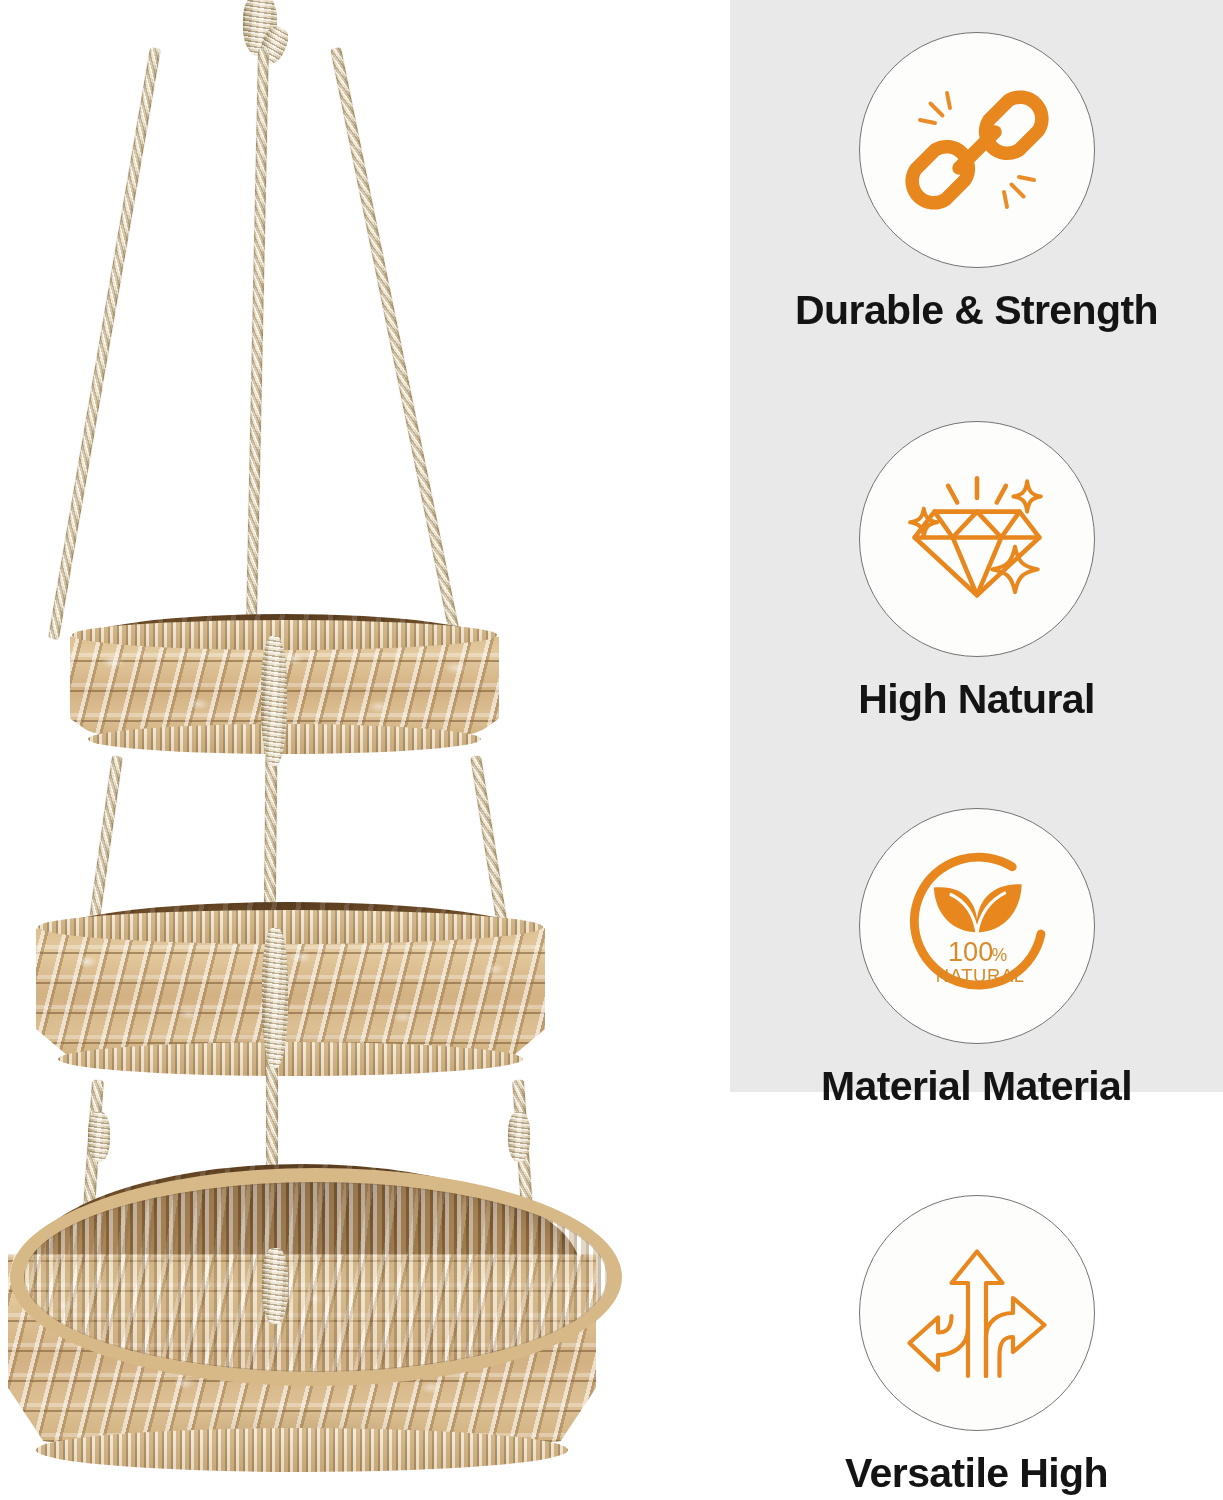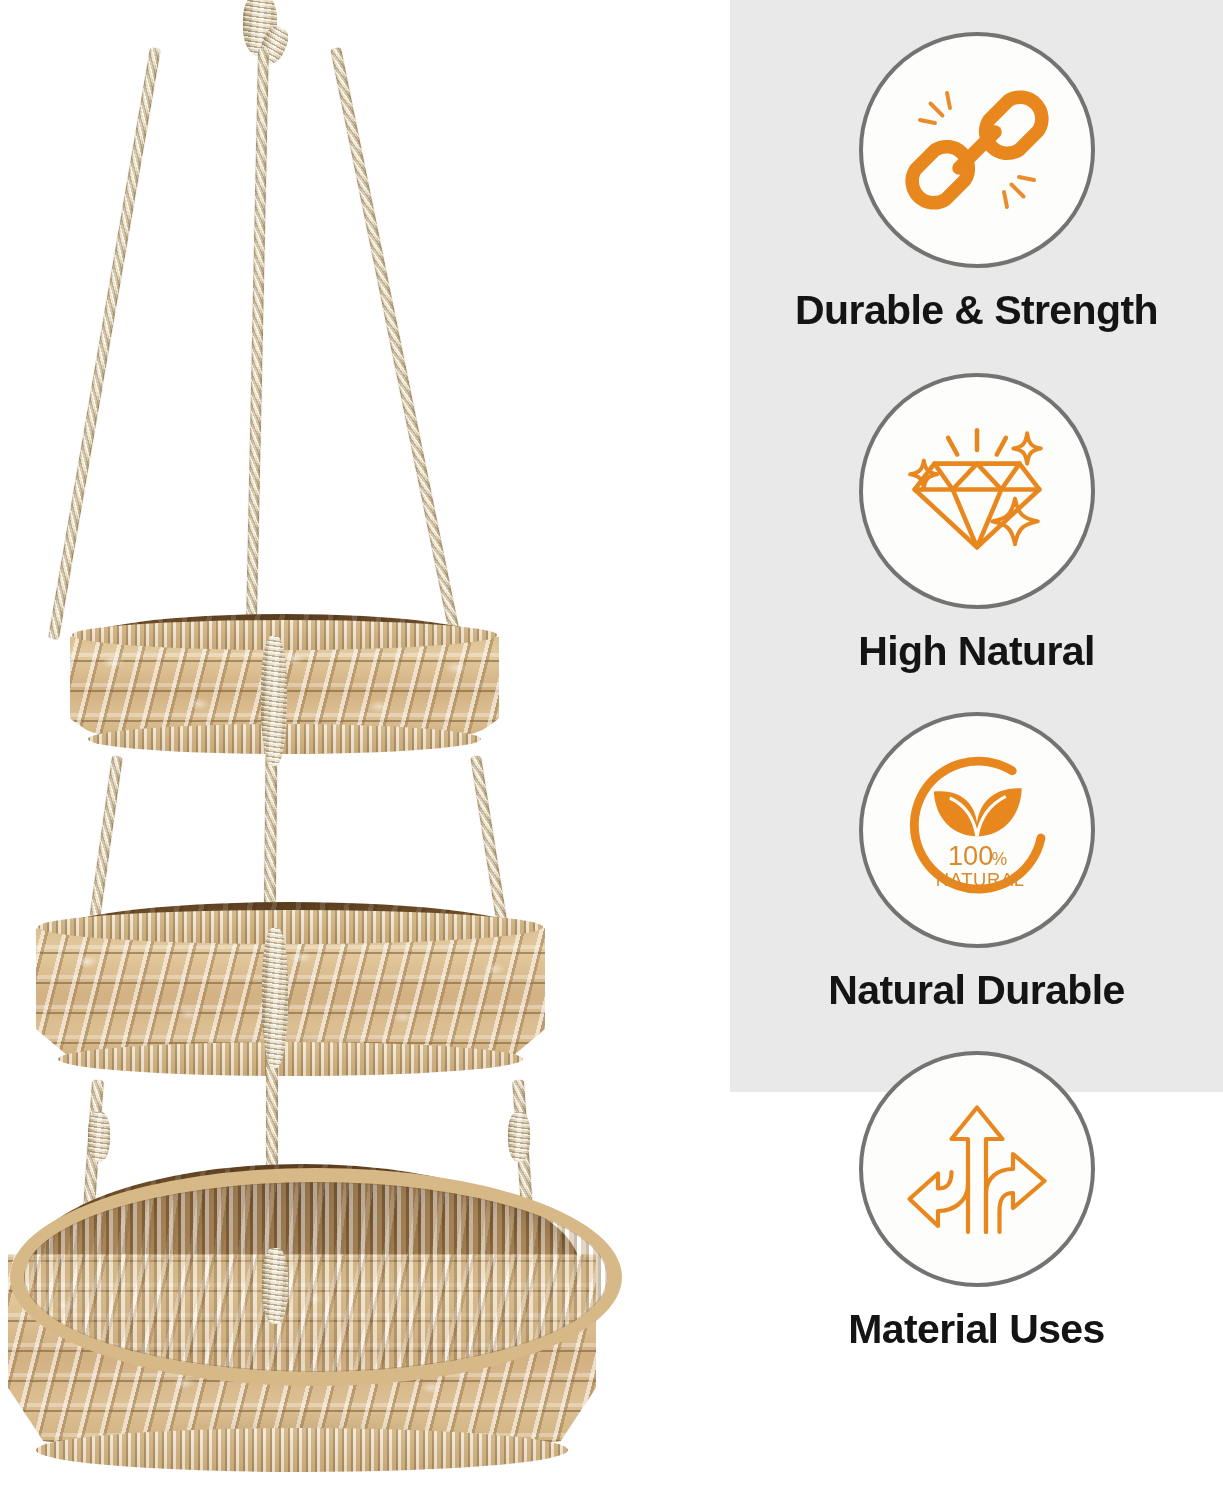--- a/index.html
+++ b/index.html
@@ -113,33 +113,34 @@
   
   .features-panel {
     position: absolute;
     left: 730px; top: 0;
     width: 493px; height: 1092px;
     background: #e9e9e9;
     display: flex;
     flex-direction: column;
     align-items: center;
     justify-content: flex-start;
+    gap: 48px;
   }
   .feature {
     width: 100%;
     display: flex;
     flex-direction: column;
     align-items: center;
   }
   .feature-badge {
     width: 236px;
     height: 236px;
     border-radius: 50%;
     background: #fdfdfc;
-    border: 4px solid #737373;
+    border: 1px solid #737373;
     box-sizing: border-box;
     display: flex;
     align-items: center;
     justify-content: center;
   }
   .feature-badge svg { display: block; }
   .feature-label {
     margin-top: 22px;
     font-family: "Liberation Sans", sans-serif;
     font-size: 41px;
@@ -294,35 +295,35 @@
             <path d="M50 54 C48 42 42 34 33 30" stroke="#FDFDFC" stroke-width="2" fill="none"></path>
             <path d="M50 54 C52 42 58 34 68 29" stroke="#FDFDFC" stroke-width="2" fill="none"></path>
 
             <text x="46" y="72" text-anchor="middle" font-family="Liberation Sans, sans-serif" font-size="17" font-weight="400" fill="#D98A2B">100</text>
             <text x="64" y="72" text-anchor="middle" font-family="Liberation Sans, sans-serif" font-size="11" font-weight="400" fill="#D98A2B">%</text>
 
             <text x="52" y="85" text-anchor="middle" font-family="Liberation Sans, sans-serif" font-size="11.5" font-weight="400" letter-spacing="0.4" fill="#D98A2B">NATURAL</text>
           </svg>
         </span>
       </div>
-      <div class="feature-label">Natural Durable</div>
+      <div class="feature-label">Material Material</div>
     </div>
 
     <div class="feature" style="margin-top:40px;">
       <div class="feature-badge">
         <span>
           <svg width="150" height="150" viewBox="0 0 100 100" fill="none">
             <g stroke="#E8871E" stroke-width="2.8" stroke-linejoin="round" stroke-linecap="round" fill="none">
 
               <path d="M44 92 L44 30 L33 30 L50 9 L67 30 L56 30 L56 92"></path>
 
               <path d="M44 60 C44 72 34 78 24 78 L24 88 L5 70 L24 53 L24 63 C30 63 33 60 33 52"></path>
 
               <path d="M56 92 L56 66 C56 56 64 50 74 50 L74 40 L95 58 L74 76 L74 66 C68 66 65 69 65 78 L65 92"></path>
             </g>
           </svg>
         </span>
       </div>
-      <div class="feature-label">Material Uses</div>
+      <div class="feature-label">Versatile High</div>
     </div>
 
   </div>
 </div>
 
 </body></html>

